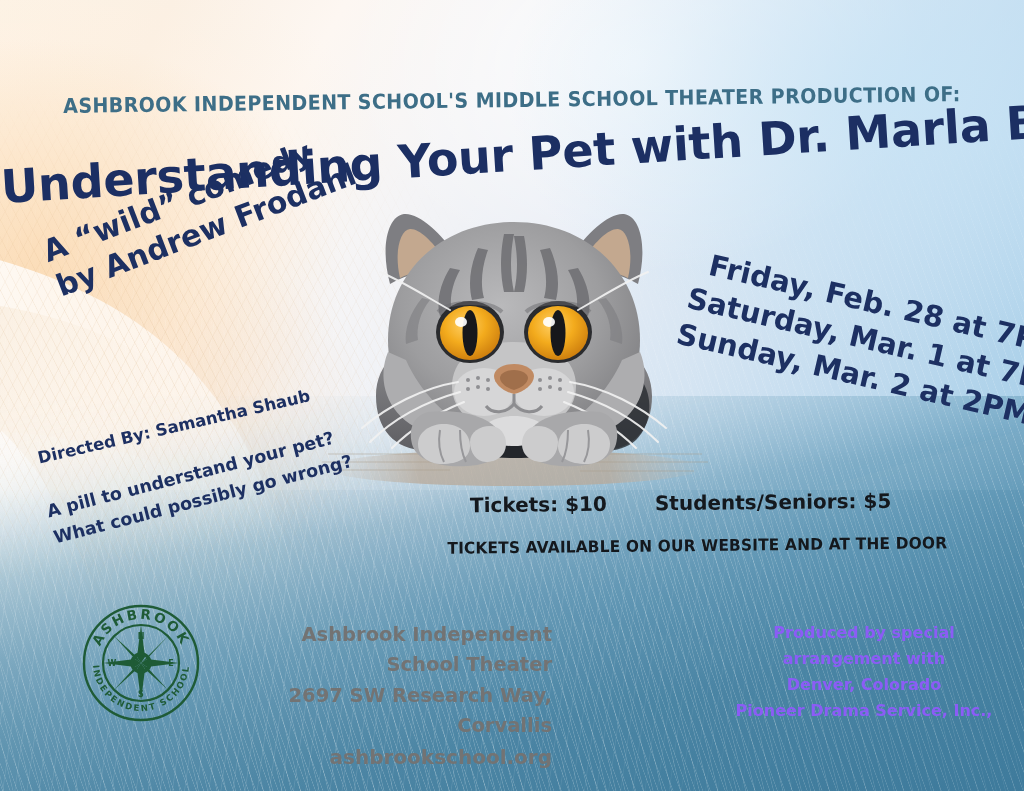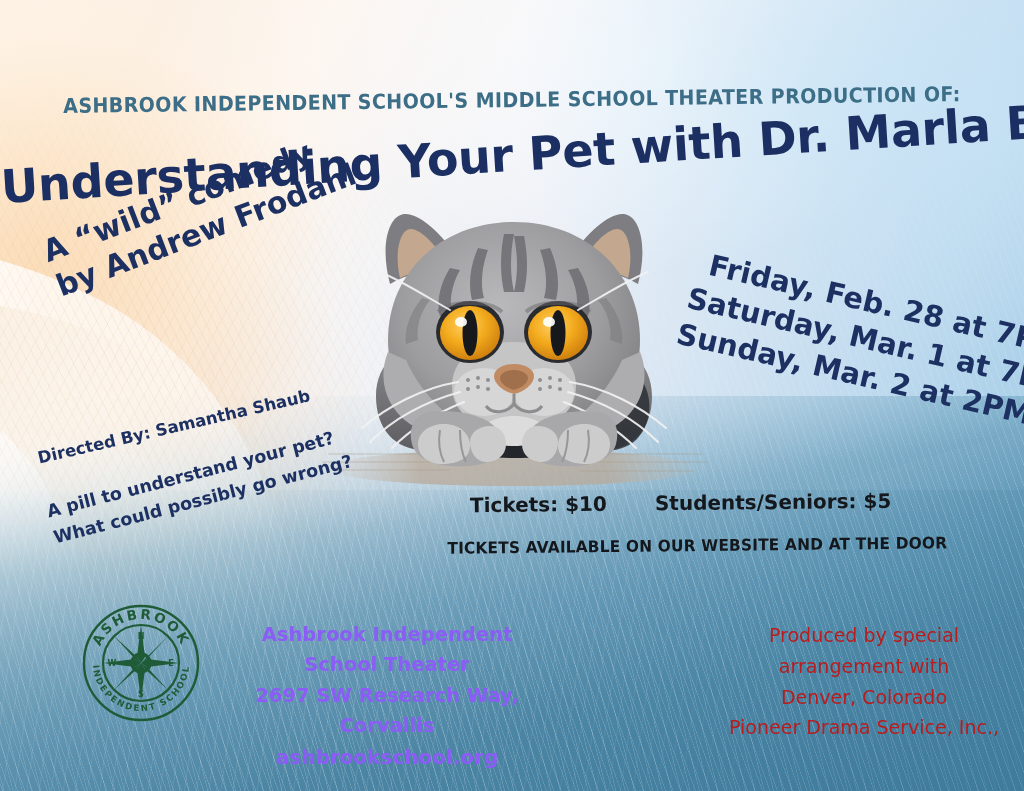--- a/index.html
+++ b/index.html
@@ -214,40 +214,40 @@
     letter-spacing: 0.2px;
     color: #14181d;
     transform: scaleX(0.96) rotate(-0.6deg);
   }
 
   
   .venue {
     top: 620px;
     left: 222px;
     width: 330px;
-    text-align: center;
+    text-align: right;
     font-weight: bold;
     font-size: 19.5px;
     line-height: 1.56;
-    color: #8b5cf6;
+    color: #737373;
     white-space: normal;
   }
   .venue .v-line { display: block; }
   .venue .v-line.url { font-size: 20px; }
 
   
   .producer {
     top: 620px;
     left: 714px;
     width: 300px;
     text-align: center;
-    font-weight: normal;
-    font-size: 19px;
+    font-weight: bold;
+    font-size: 16px;
     line-height: 1.62;
-    color: #b91c1c;
+    color: #8b5cf6;
     white-space: normal;
   }
   .producer .p-line { display: block; }
 
   
   .logo {
     position: absolute;
     top: 602px;
     left: 80px;
     width: 122px;

